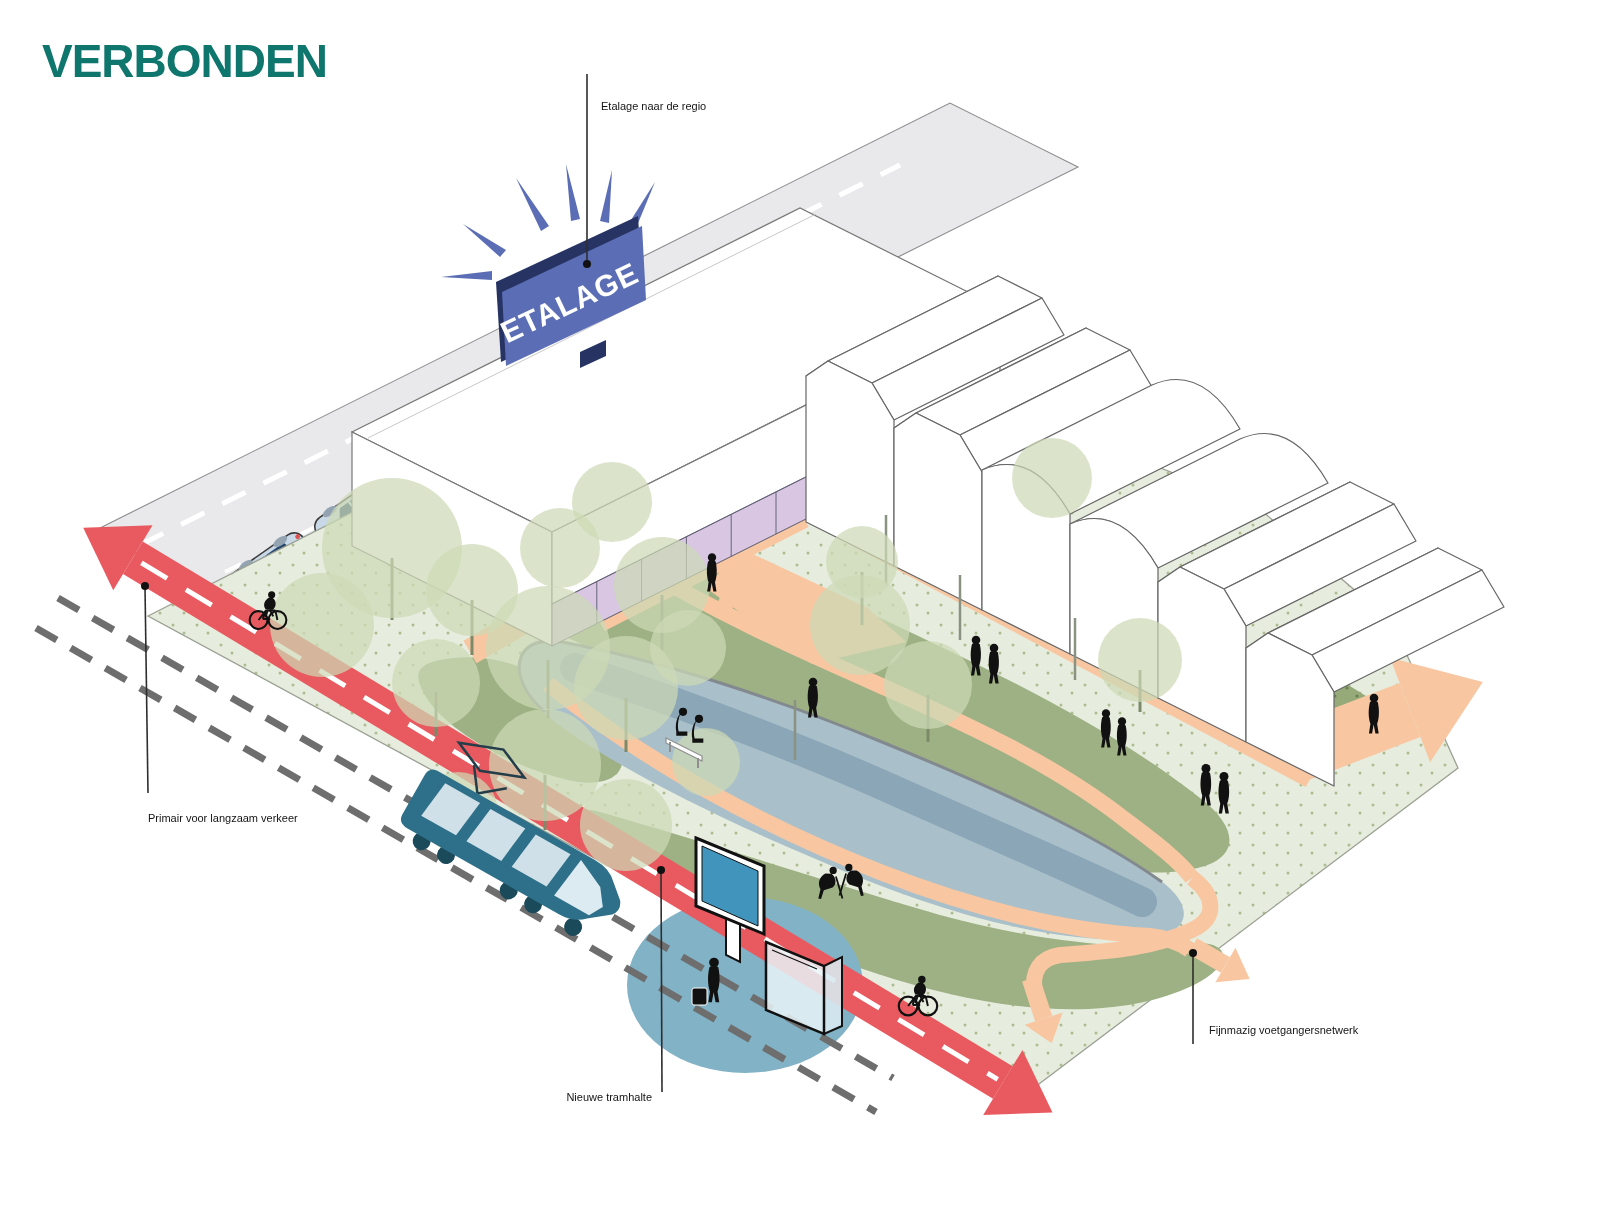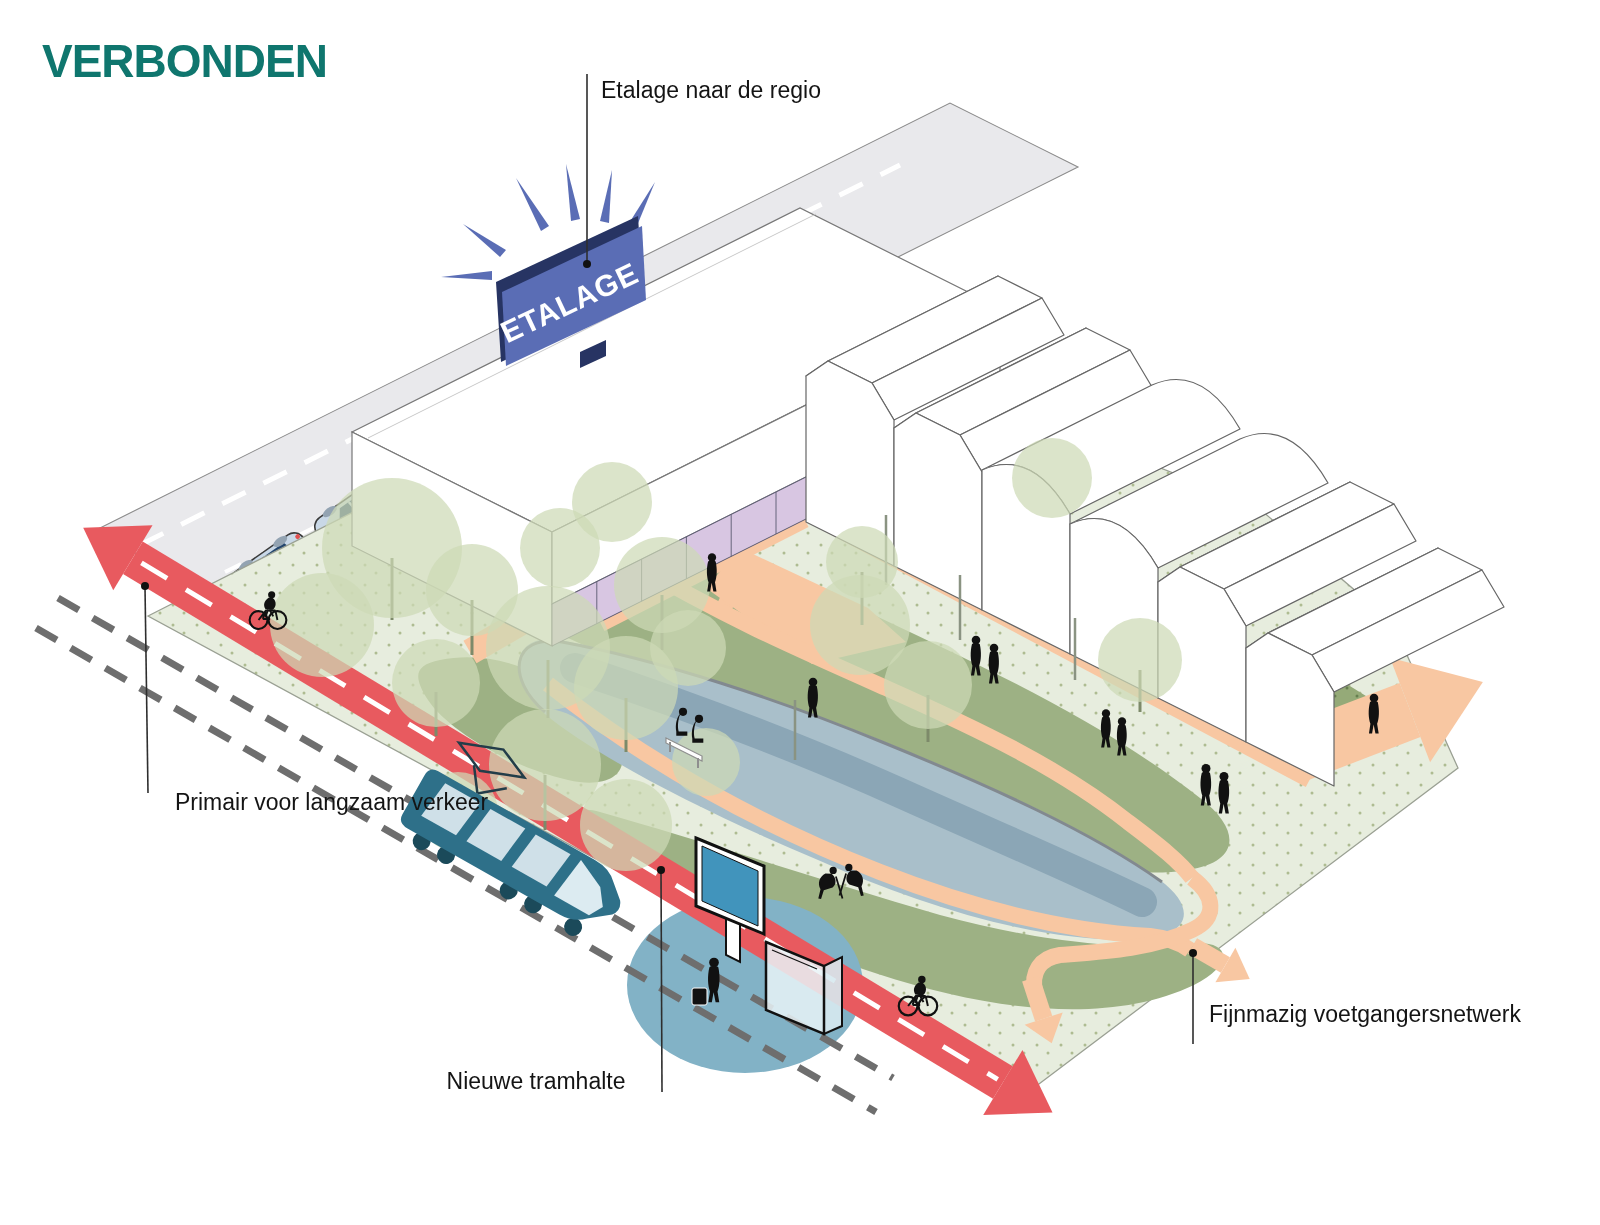--- a/index.html
+++ b/index.html
@@ -5,24 +5,24 @@
   html,body{margin:0;padding:0;background:#ffffff;}
   .stage{
     position:relative;width:1600px;height:1225px;background:#ffffff;overflow:hidden;
     font-family:"Liberation Sans", sans-serif;
   }
   .stage svg{position:absolute;left:0;top:0;}
   .title{
     position:absolute;left:42px;top:34px;font-size:46px;font-weight:bold;
     letter-spacing:-1px;color:#9db67f;
   }
-  .anno{position:absolute;font-size:23px;color:#141414;white-space:nowrap;}
+  .anno{position:absolute;font-size:11px;color:#141414;white-space:nowrap;margin-top:23px;}
   .anno-etalage{left:601px;top:77px;}
-  .anno-primair{left:175px;top:789px;}
-  .anno-tramhalte{left:420px;top:1068px;width:232px;text-align:center;}
+  .anno-primair{left:148px;top:789px;}
+  .anno-tramhalte{left:420px;top:1068px;width:232px;text-align:right;}
   .anno-voetgangers{left:1209px;top:1001px;}
 </style>
 </head>
 <body>
 
 <div class="stage">
 
 <svg width="1600" height="1225" viewBox="0 0 1600 1225">
   <defs>
     <pattern id="dotsPale" width="24" height="20" patternUnits="userSpaceOnUse">

